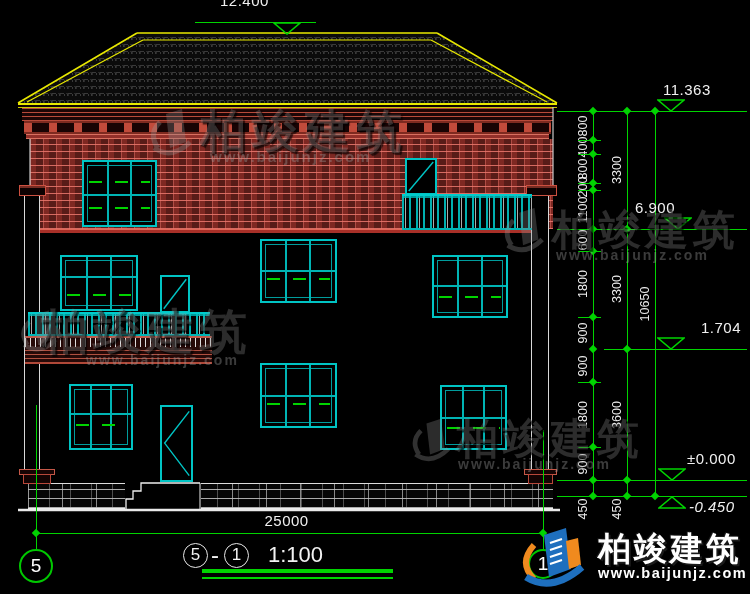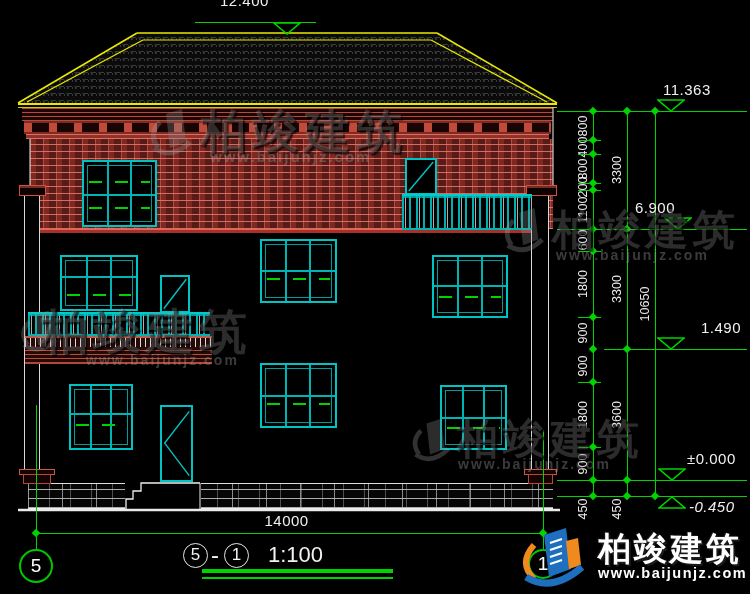--- a/index.html
+++ b/index.html
@@ -253,35 +253,35 @@
       <div class="elevtxt" style="position: absolute; left: 663px; top: 81px;">11.363</div>
       <div style="position: absolute; left: 557px; top: 228.5px; width: 190px; height: 1px; background: rgb(0, 212, 0);"></div>
       <svg width="28" height="13" style="position: absolute; left: 664px; top: 217px;">
         <polygon points="1,1 27,1 14,12" fill="none" stroke="#00d400" stroke-width="1.5"></polygon>
       </svg>
       <div class="elevtxt" style="position: absolute; left: 635px; top: 199px;">6.900</div>
       <div style="position: absolute; left: 604px; top: 348.5px; width: 143px; height: 1px; background: rgb(0, 212, 0);"></div>
       <svg width="28" height="13" style="position: absolute; left: 657px; top: 337px;">
         <polygon points="1,1 27,1 14,12" fill="none" stroke="#00d400" stroke-width="1.5"></polygon>
       </svg>
-      <div class="elevtxt" style="position: absolute; left: 701px; top: 319px;">1.490</div>
+      <div class="elevtxt" style="position: absolute; left: 701px; top: 319px;">1.704</div>
       <div style="position: absolute; left: 557px; top: 479.5px; width: 190px; height: 1px; background: rgb(0, 212, 0);"></div>
       <svg width="28" height="13" style="position: absolute; left: 658px; top: 468px;">
         <polygon points="1,1 27,1 14,12" fill="none" stroke="#00d400" stroke-width="1.5"></polygon>
       </svg>
       <div class="elevtxt" style="position: absolute; left: 687px; top: 450px;">±0.000</div>
       <div style="position: absolute; left: 557px; top: 495.5px; width: 190px; height: 1px; background: rgb(0, 212, 0);"></div>
       <svg width="28" height="13" style="position: absolute; left: 658px; top: 496px;">
         <polygon points="14,1 1,12 27,12" fill="none" stroke="#00d400" stroke-width="1.5"></polygon>
       </svg>
       <div class="elevtxt" style="position: absolute; left: 689px; top: 498px; font-style: italic;">-0.450</div>
       <div style="position: absolute; left: 36px; top: 532.5px; width: 507px; height: 1px; background: rgb(0, 212, 0);"></div>
       <div class="tick" style="position: absolute; left: 33px; top: 530px;"></div>
       <div class="tick" style="position: absolute; left: 540px; top: 530px;"></div>
-      <div class="elevtxt" style="position: absolute; left: 264.5px; top: 512px;">14000</div>
+      <div class="elevtxt" style="position: absolute; left: 264.5px; top: 512px;">25000</div>
       <div style="position: absolute; left: 35.5px; top: 405px; width: 1px; height: 144px; background: rgb(0, 212, 0);"></div>
       <div class="axis-circle" style="position: absolute; left: 19px; top: 549px; width: 34px; height: 34px; z-index: 6;">5</div>
       <div style="position: absolute; left: 542.5px; top: 430px; width: 1px; height: 119px; background: rgb(0, 212, 0);"></div>
       <div class="axis-circle" style="position: absolute; left: 528px; top: 549px; width: 30px; height: 30px; z-index: 5;">1</div>
     </div>
 
   <div style="left:148px;top:104px">
     <svg class="wmicon" style="position:static" width="46" height="52" viewBox="0 0 46 52">
       <path d="M10 44 Q0 30 12 18" stroke="#999" stroke-width="5" fill="none"></path>
       <polygon points="18,10 34,5 38,38 22,44" fill="#8a8a8a"></polygon>

